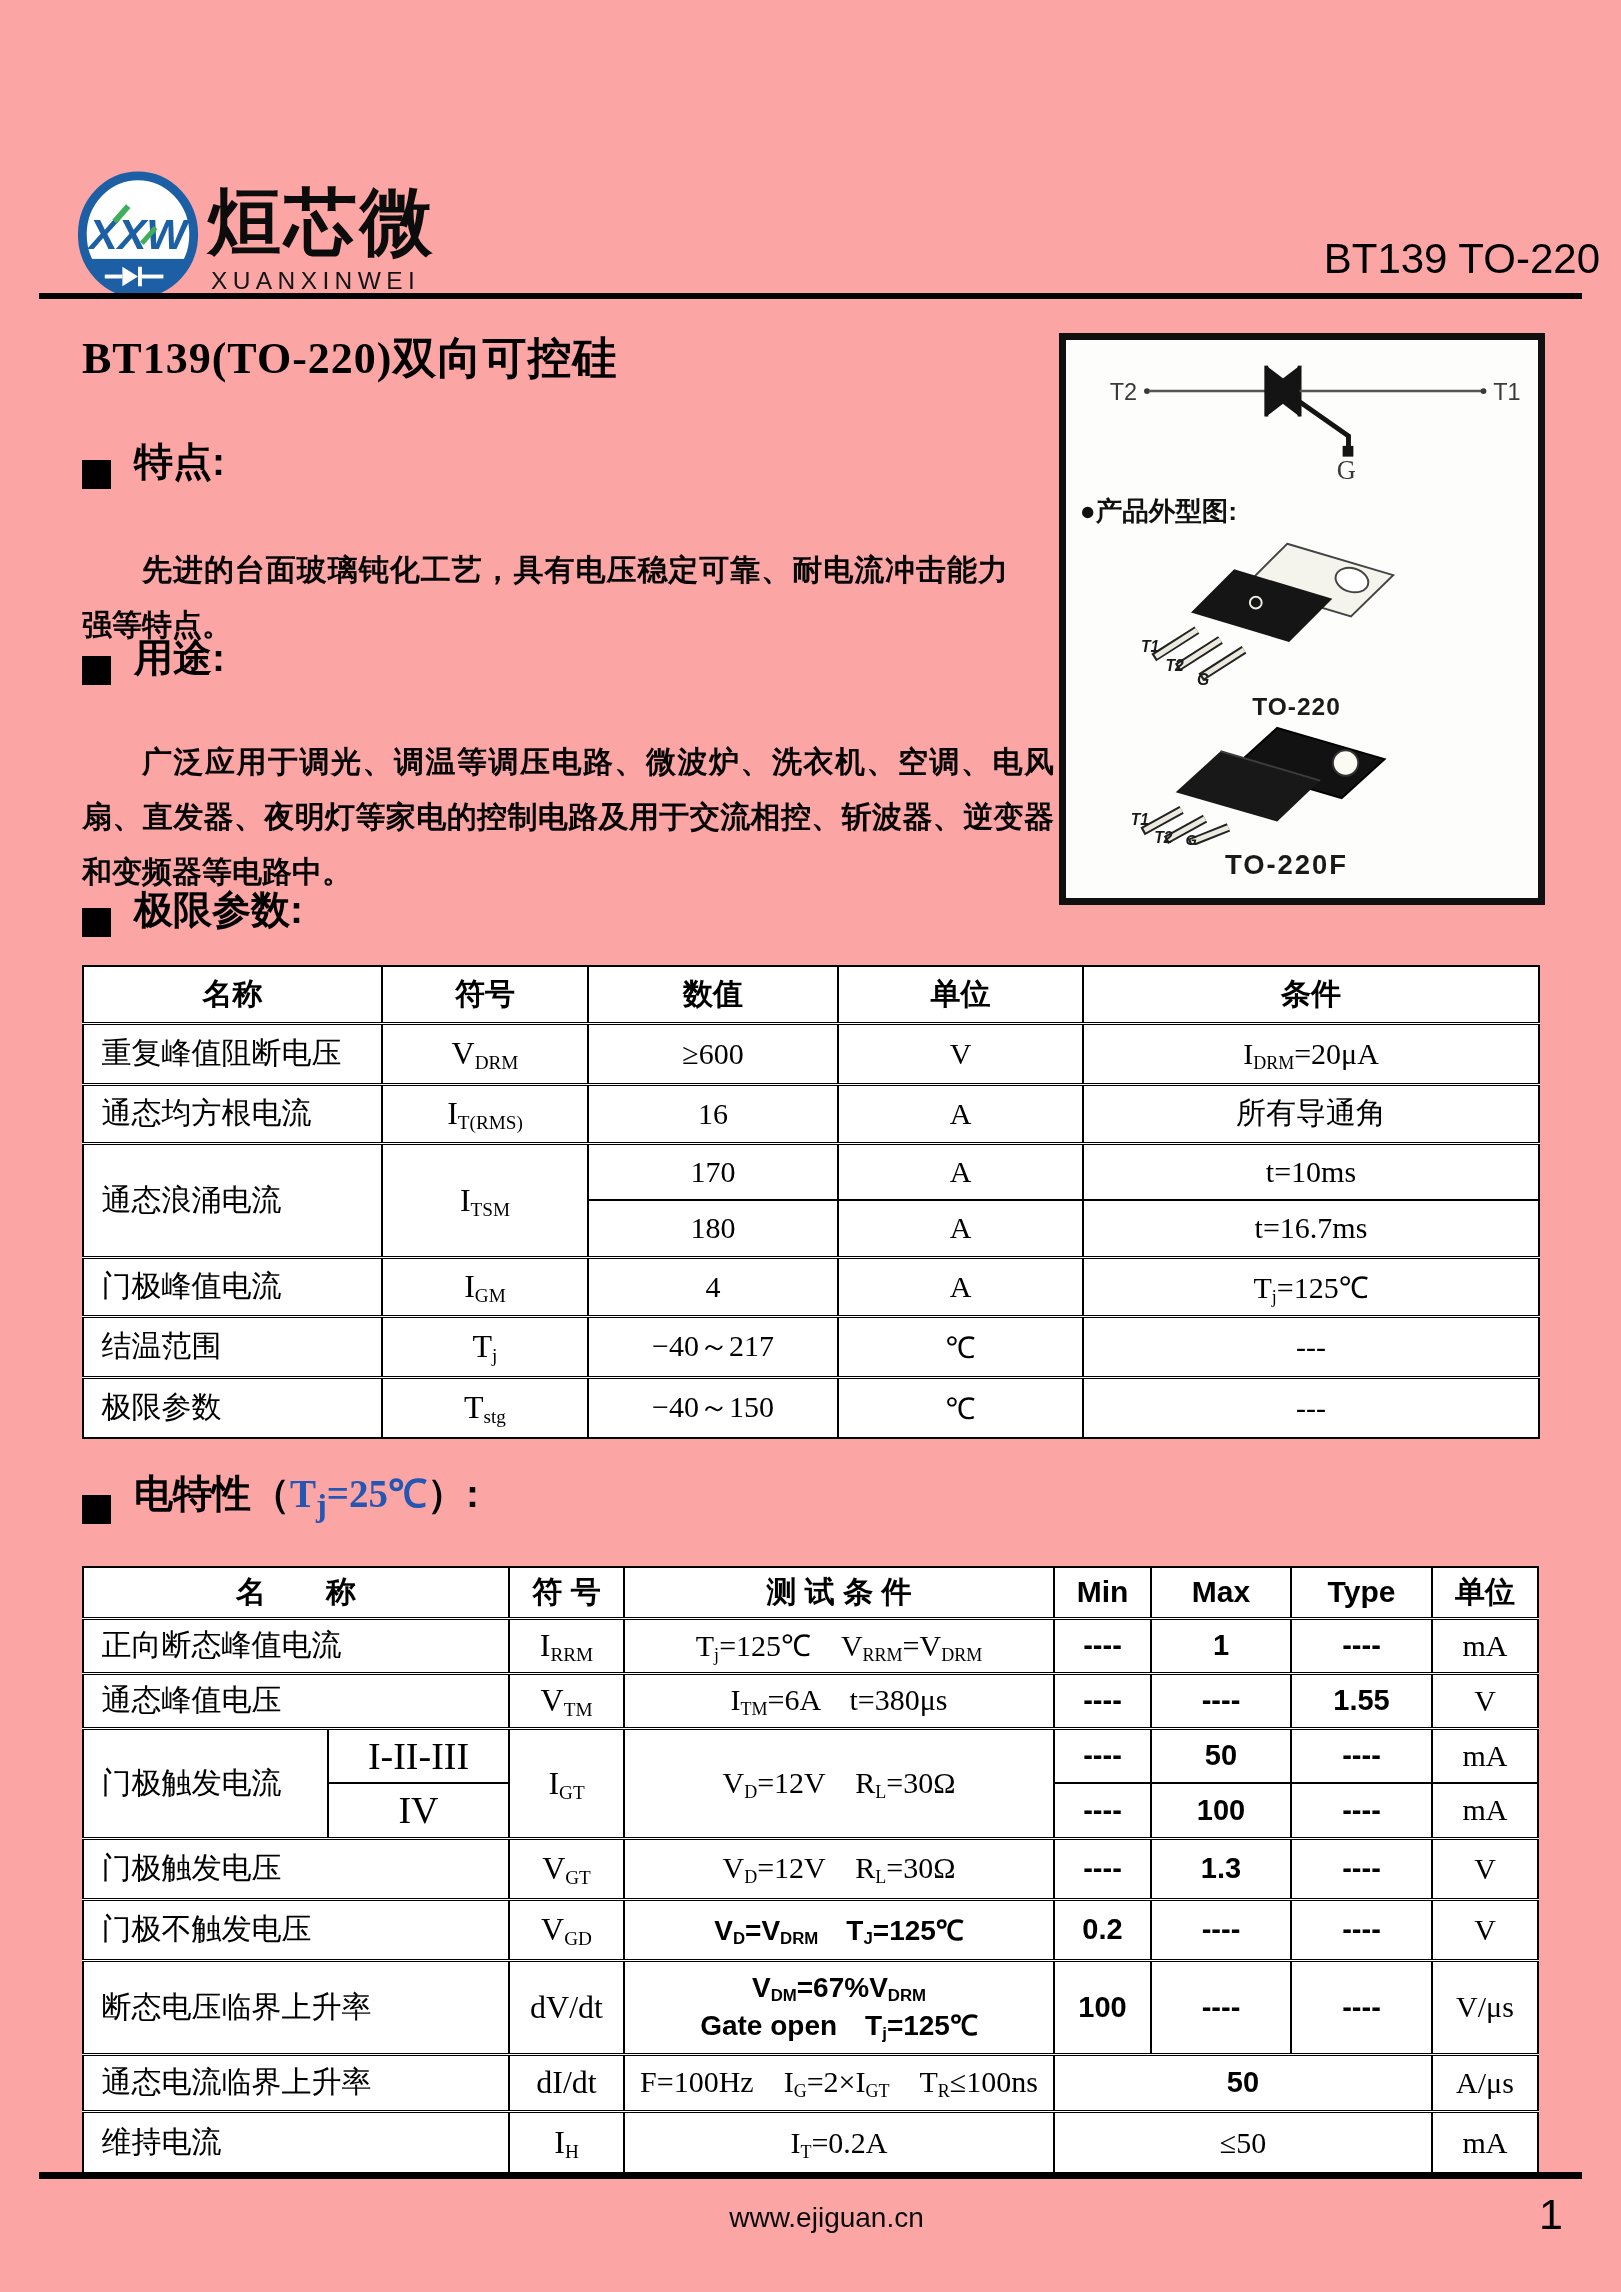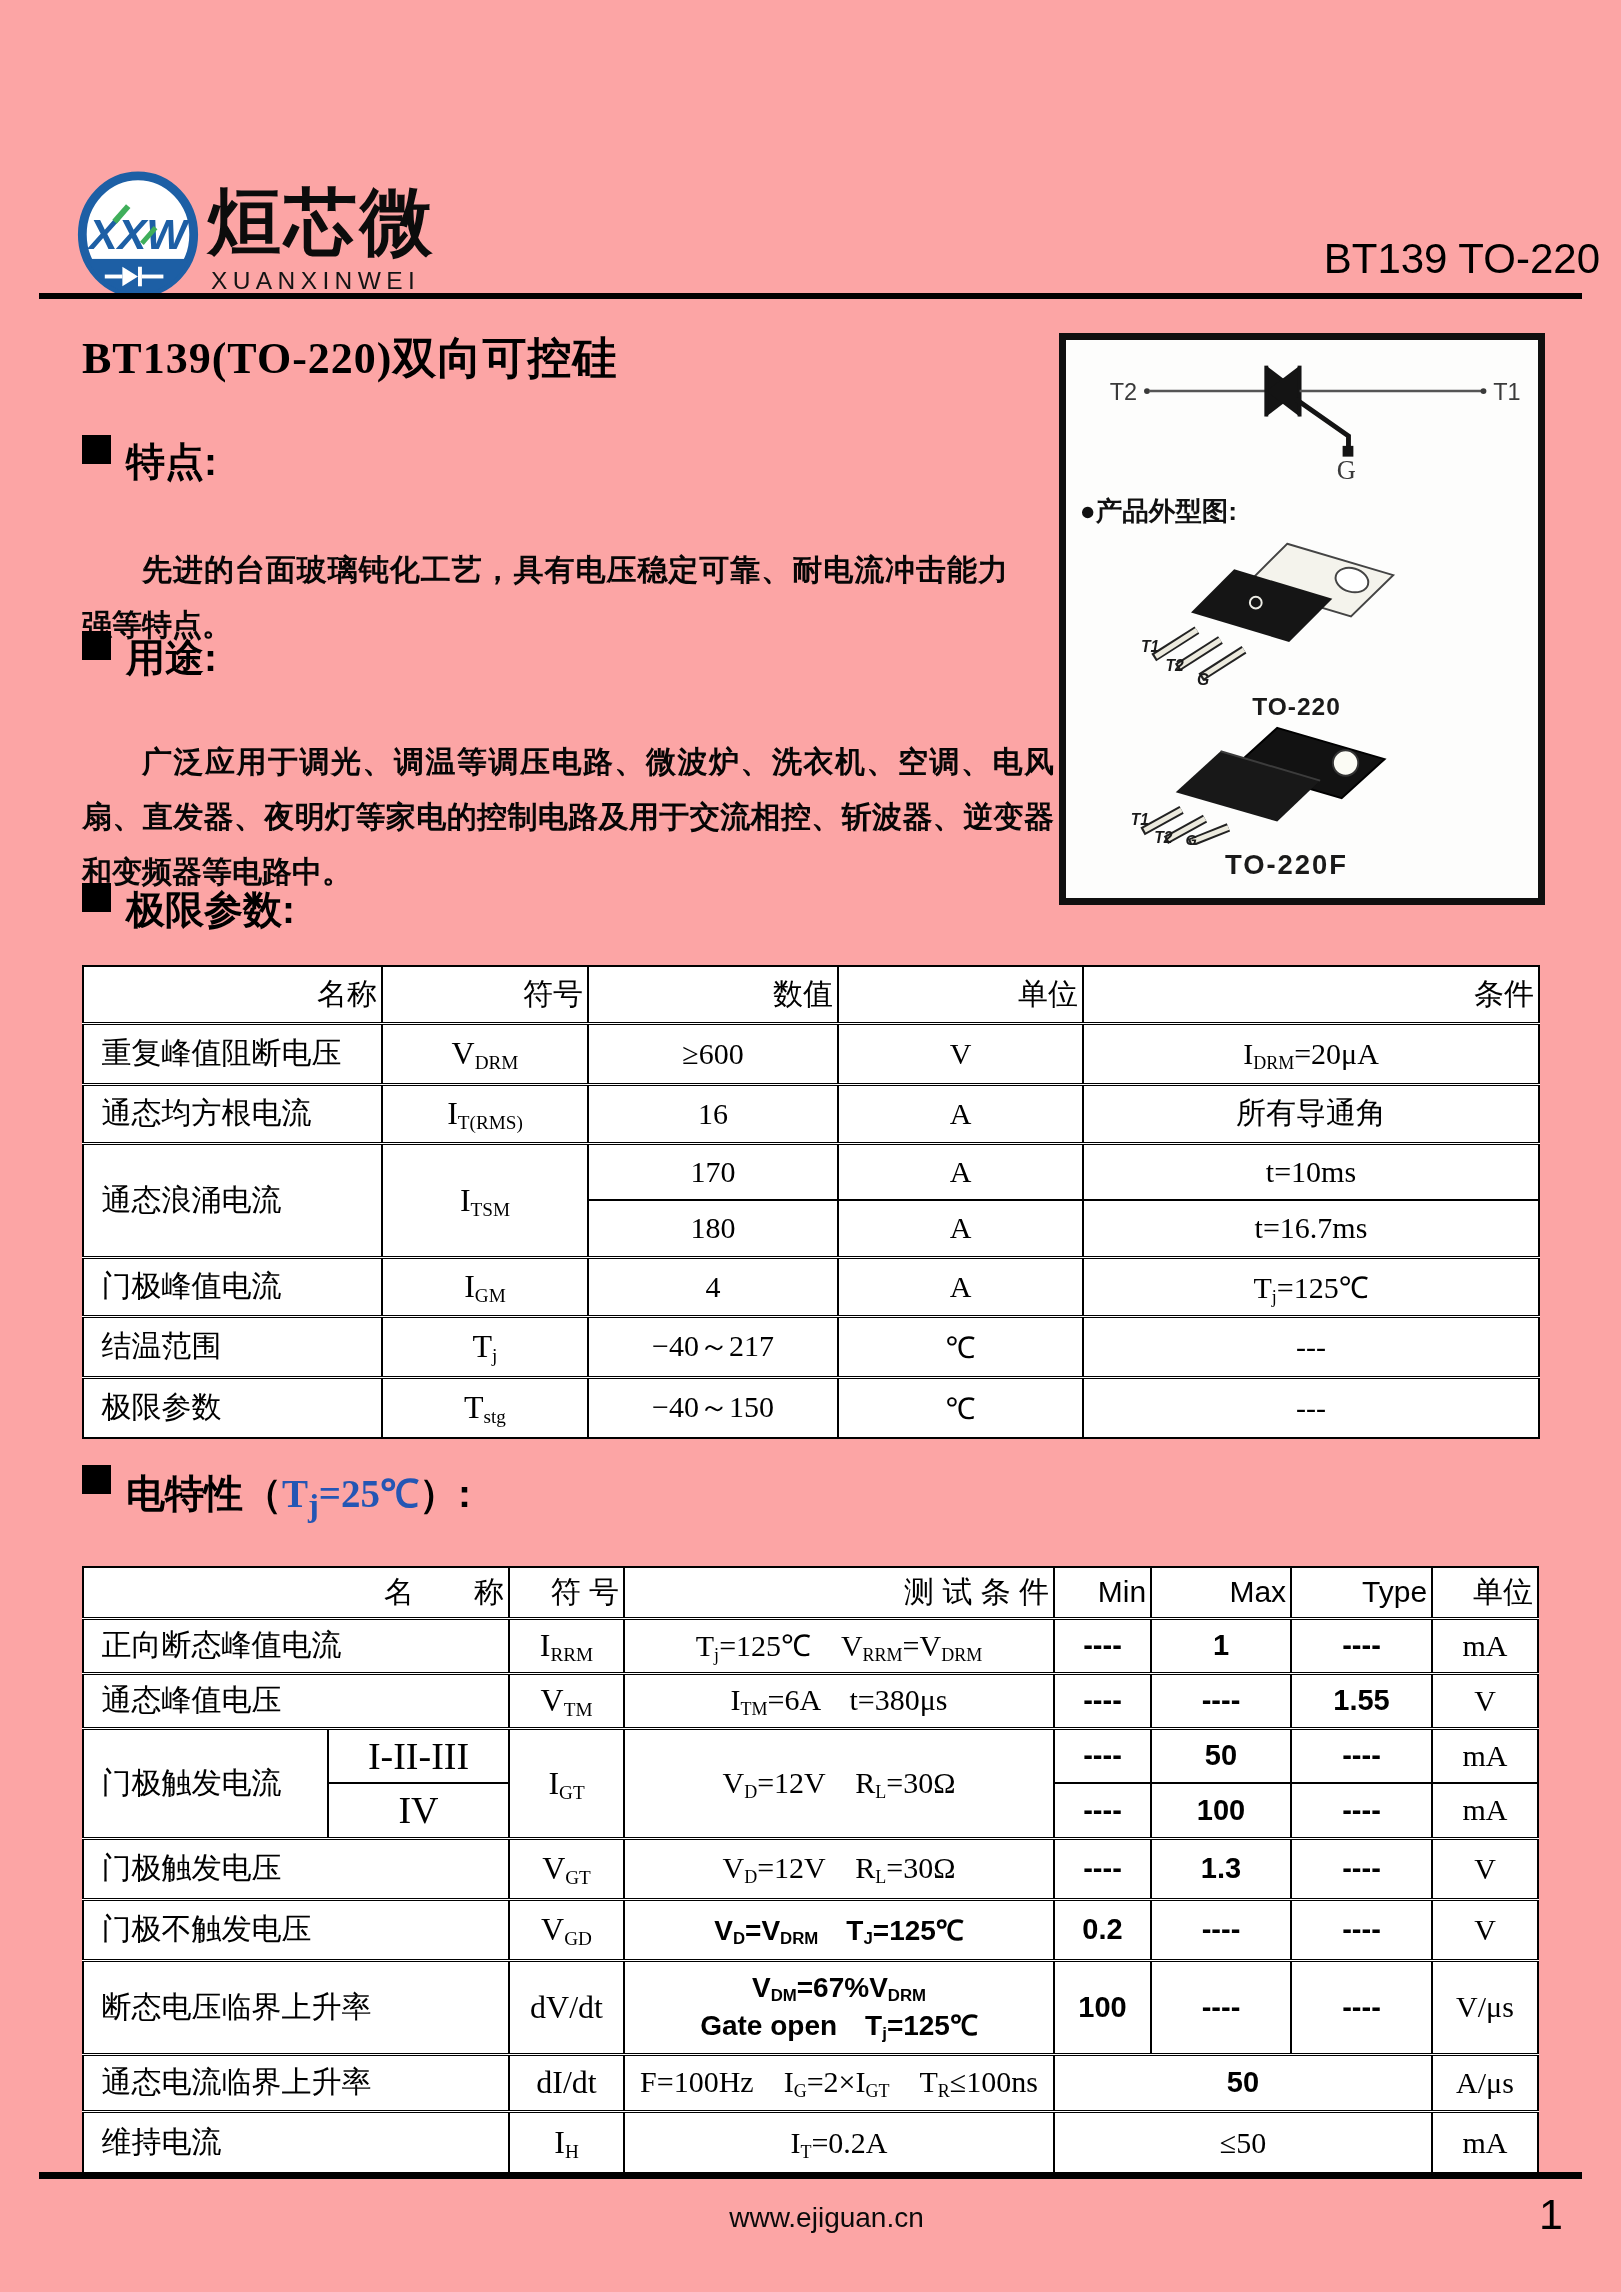--- a/index.html
+++ b/index.html
@@ -26,40 +26,40 @@
   .outline-caption{position:absolute;left:13.7px;top:153px;font-family:"Liberation Sans",sans-serif;
                    font-weight:700;font-size:26.5px;color:#111;}
   .fig{position:absolute;text-align:center;}
   .fig1{left:69px;top:192px;width:323px;}
   .fig2{left:59px;top:382px;width:323px;}
   .fig-label{font-family:"Liberation Sans",sans-serif;font-weight:700;color:#1a1a1a;}
   .fig1 .fig-label{font-size:24.5px;letter-spacing:1px;}
   .fig2 .fig-label{font-size:27.4px;letter-spacing:2px;}
 
   
-  .sec-heading{position:absolute;left:82px;display:flex;align-items:flex-start;gap:15px;
+  .sec-heading{position:absolute;left:82px;display:flex;align-items:flex-end;gap:23px;
                font-family:"Liberation Sans",sans-serif;font-weight:700;font-size:39px;color:#000;}
   .sq{width:29px;height:29px;background:#000;flex:0 0 auto;}
   .h-features{top:435px;}
   .h-apps{top:631px;}
   .h-ratings{top:883px;}
   .h-elec{top:1465px;}
   .h-elec .blue{color:#2456b4;font-family:"Liberation Serif",serif;}
   .para{position:absolute;left:82px;font-family:"Liberation Sans",sans-serif;font-weight:700;
         font-size:30px;line-height:1.84;text-indent:2em;color:#060606;text-align:justify;}
   .p-features{top:512px;width:926px;}
   .p-apps{top:704px;width:972px;}
 
   
   table.tbl{position:absolute;left:82px;border-collapse:collapse;table-layout:fixed;
             border:2.9px solid #000;background:#fff;}
   .tbl td,.tbl th{border:2px solid #000;text-align:center;vertical-align:middle;
                   font-family:"Liberation Serif",serif;font-size:30px;font-weight:400;
                   padding:0 3.9px;overflow:hidden;}
-  .tbl th{font-family:"Liberation Sans",sans-serif;font-weight:400;font-size:30px;text-align:right;}
+  .tbl th{font-family:"Liberation Sans",sans-serif;font-weight:700;font-size:30px;}
   .tbl tr.dbl td{border-top:3.9px double #000;}
   .tbl .cn{font-size:30px;text-align:left;padding-left:17.6px;}
   .tbl .cnc{font-size:38px;}
   .tbl .sym{font-size:32px;}
   .tbl .num{font-family:"Liberation Sans",sans-serif;font-weight:600;font-size:29px;}
   .tbl sub{font-size:0.6em;vertical-align:-0.25em;line-height:0;}
   .tbl .sans{font-family:"Liberation Sans",sans-serif;font-weight:600;font-size:28px;}
   .ratings{top:965px;}
   .electrical{top:1566px;}
   .cond2{line-height:1.35;}

